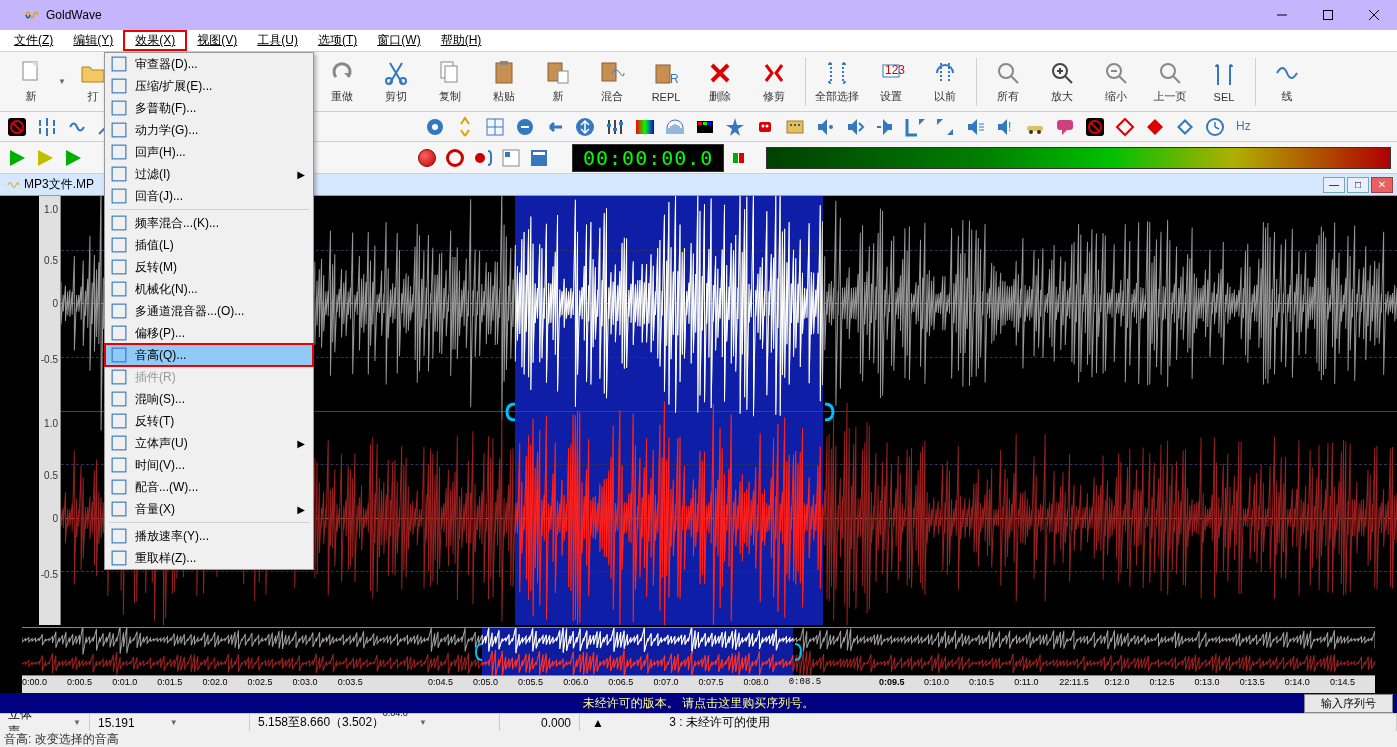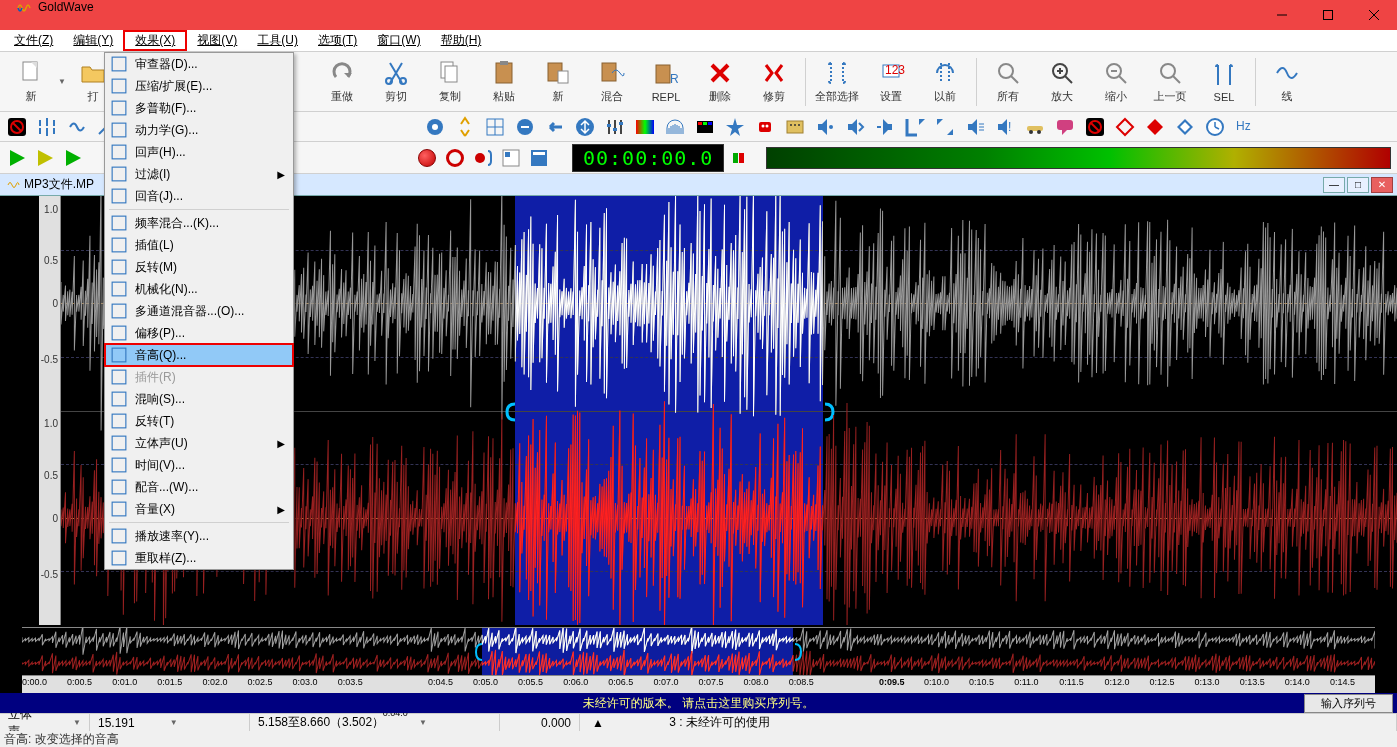--- a/index.html
+++ b/index.html
@@ -1,19 +1,19 @@
 <!DOCTYPE html>
 <html><head>
 <meta charset="utf-8">
 <style>
 * { margin: 0; padding: 0; box-sizing: border-box; font-family: "Microsoft YaHei", sans-serif; font-size: 12px; }
 body { background: #f0f0f0; width: 1397px; height: 747px; overflow: hidden; display: flex; flex-direction: column; }
 
 
-.titlebar { height: 30px; background: #ef4444; display: flex; padding-left: 16px; }
+.titlebar { height: 30px; background: #c4b5fd; display: flex; align-items: center; padding-left: 24px; }
 .titlebar .appicon { width: 16px; height: 16px; margin-right: 6px; }
 .titlebar .title { flex: 1; }
 .titlebar .winbtns { display: flex; }
 .titlebar .winbtn { width: 46px; height: 30px; display: flex; align-items: center; justify-content: center; }
 
 
 .menubar { height: 22px; background: #fff; display: flex; align-items: stretch; padding-left: 4px; border-bottom: 1px solid #d0d0d0; }
 .menubar .menuitem { padding: 0 10px; display: flex; align-items: center; cursor: default; text-decoration: underline; }
 .menubar .menuitem.redbox { border: 2px solid #e00; }
 
@@ -33,21 +33,21 @@
 
 .toolbar3 { height: 32px; background: #f6f6f6; border-bottom: 1px solid #d0d0d0; display: flex; align-items: center; padding: 0 6px; gap: 6px; position: relative; }
 .toolbar3 .spacer3 { width: 320px; }
 .transport-btn { width: 22px; height: 22px; display: flex; align-items: center; justify-content: center; }
 .rec-btn { width: 18px; height: 18px; border-radius: 50%; background: radial-gradient(circle at 35% 35%, #ff6060, #c00000); border: 1px solid #800; }
 .rec-ring { width: 18px; height: 18px; border-radius: 50%; border: 3px solid #c00; }
 .timedisp { font-family: "Consolas", monospace; font-size: 20px; background: #000; color: #0f0; padding: 1px 10px; border: 1px solid #333; letter-spacing: 1px; }
 .level-meter { flex: 1; height: 22px; background: linear-gradient(to right, #004000 0%, #008000 35%, #00c000 55%, #b0b000 75%, #b00000 100%); border: 1px solid #333; margin-left: 8px; }
 
 
-.dropdown { position: absolute; left: 104px; top: 52px; width: 190px; background: #f0f0f0; border: 1px solid #999; box-shadow: 2px 2px 4px rgba(0,0,0,0.3); z-index: 1000; }
+.dropdown { position: absolute; left: 104px; top: 52px; width: 210px; background: #f0f0f0; border: 1px solid #999; box-shadow: 2px 2px 4px rgba(0,0,0,0.3); z-index: 1000; }
 .dropdown .dd-item { height: 22px; display: flex; align-items: center; padding-left: 30px; position: relative; cursor: default; }
 .dropdown .dd-item.hl { background: #91c9f7; }
 .dropdown .dd-item.redbox { outline: 2px solid #e00; outline-offset: -1px; }
 .dropdown .dd-item.disabled { color: #999; }
 .dropdown .dd-sep { height: 1px; background: #d0d0d0; margin: 2px 4px; }
 .dropdown .dd-icon { position: absolute; left: 6px; width: 16px; height: 16px; display: flex; align-items: center; justify-content: center; color: #3478c0; }
 .dropdown .dd-arrow { position: absolute; right: 8px; font-size: 10px; }
 
 
 .filetab-bar { height: 22px; background: #d6e8ff; border-bottom: 1px solid #7aa; display: flex; align-items: center; padding-left: 6px; }
@@ -864,27 +864,27 @@
       <div class="tr-tick" style="left: 23.3333%;">0:03.5</div>
       <div class="tr-tick" style="left: 26.6667%; margin-top: 31px;">0:04.0</div>
       <div class="tr-tick" style="left: 30%;">0:04.5</div>
       <div class="tr-tick" style="left: 33.3333%;">0:05.0</div>
       <div class="tr-tick" style="left: 36.6667%;">0:05.5</div>
       <div class="tr-tick" style="left: 40%;">0:06.0</div>
       <div class="tr-tick" style="left: 43.3333%;">0:06.5</div>
       <div class="tr-tick" style="left: 46.6667%;">0:07.0</div>
       <div class="tr-tick" style="left: 50%;">0:07.5</div>
       <div class="tr-tick" style="left: 53.3333%;">0:08.0</div>
-      <div class="tr-tick" style="left: 56.6667%;">0:08.5</div>
+      <div class="tr-tick" style="left: 56.6667%; font-family: Liberation Mono, monospace;">0:08.5</div>
       <div class="tr-tick" style="left: 60%; margin-top: 14px;">0:09.0</div>
       <div class="tr-tick" style="left: 63.3333%; font-weight: bold;">0:09.5</div>
       <div class="tr-tick" style="left: 66.6667%;">0:10.0</div>
       <div class="tr-tick" style="left: 70%;">0:10.5</div>
       <div class="tr-tick" style="left: 73.3333%;">0:11.0</div>
-      <div class="tr-tick" style="left: 76.6667%;">0:11.5</div>
+      <div class="tr-tick" style="left: 76.6667%;">22:11.5</div>
       <div class="tr-tick" style="left: 80%;">0:12.0</div>
       <div class="tr-tick" style="left: 83.3333%;">0:12.5</div>
       <div class="tr-tick" style="left: 86.6667%;">0:13.0</div>
       <div class="tr-tick" style="left: 90%;">0:13.5</div>
       <div class="tr-tick" style="left: 93.3333%;">0:14.0</div>
       <div class="tr-tick" style="left: 96.6667%;">0:14.5</div>
     </div>
 </div>
 
 <div class="purchase-bar">

